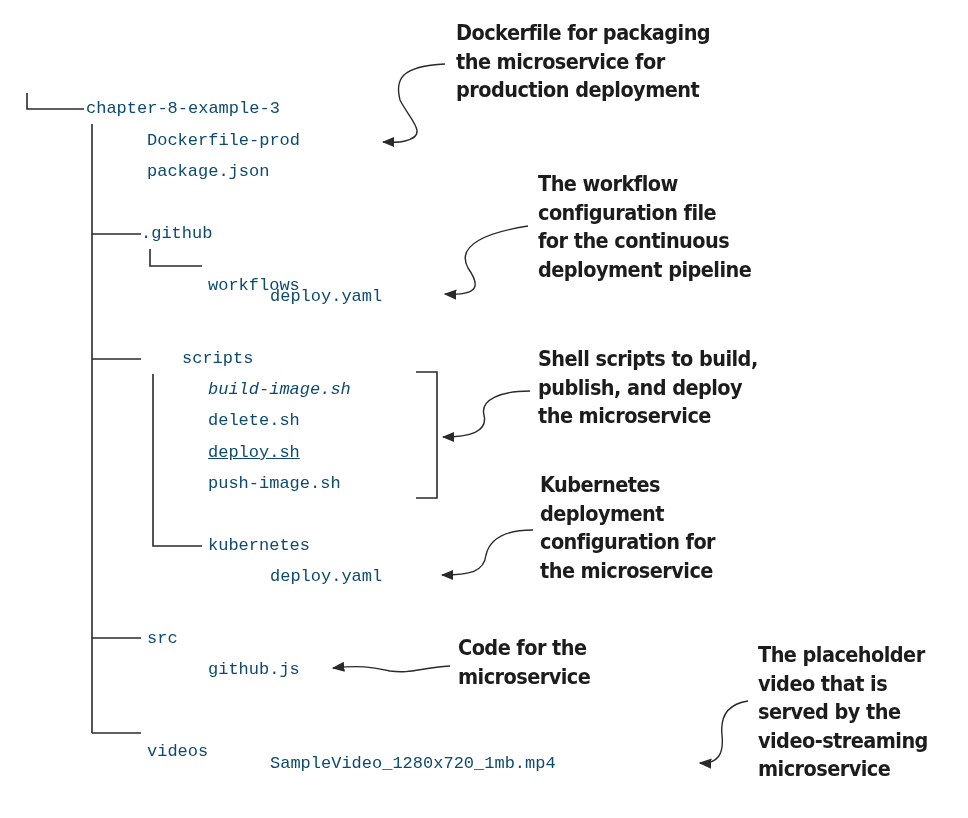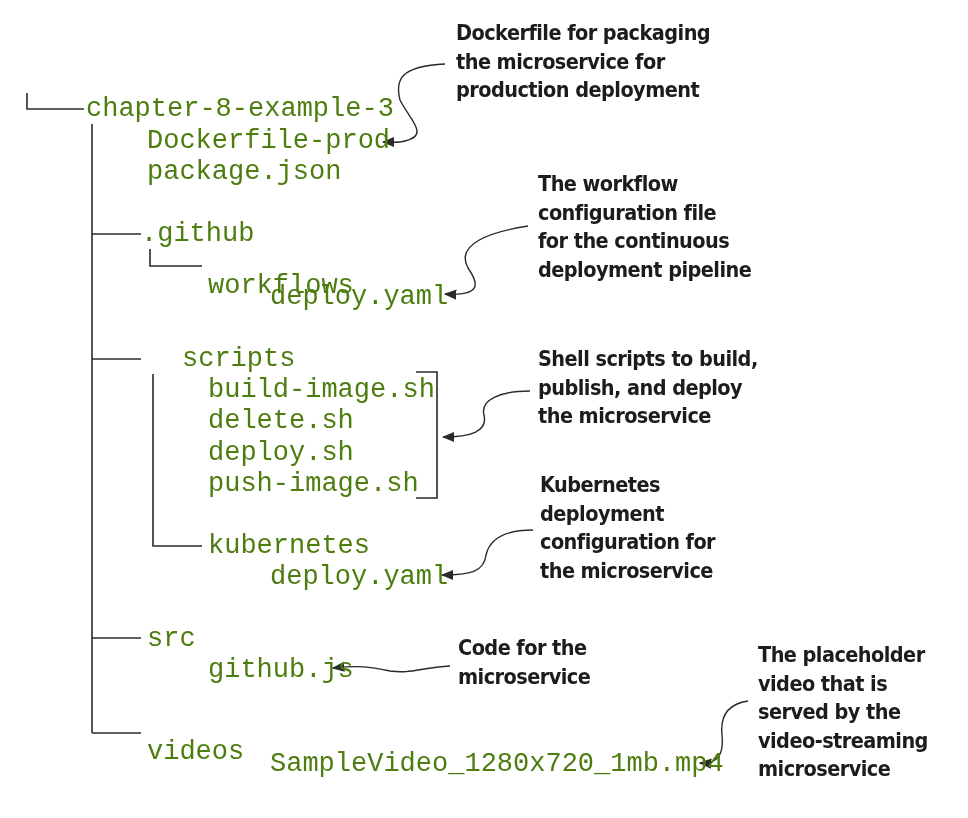--- a/index.html
+++ b/index.html
@@ -1,21 +1,21 @@
 <!DOCTYPE html>
 <html><head>
 <meta charset="utf-8">
 <style>
   html, body { margin: 0; padding: 0; background: #ffffff; }
   body { width: 968px; height: 818px; position: relative; overflow: hidden; }
   .mono {
     position: absolute;
     font-family: "Liberation Mono", "DejaVu Sans Mono", monospace;
-    font-size: 27px;
-    color: #4d7c0f;
+    font-size: 17px;
+    color: #0c4a6e;
     white-space: nowrap;
     line-height: 24px;
   }
   .note {
     position: absolute;
     font-family: "DejaVu Sans", "Liberation Sans", sans-serif;
     font-weight: bold;
     font-size: 21px;
     line-height: 28.5px;
     color: #1c1c1c;
@@ -70,23 +70,23 @@
 
 <div class="mono" style="left:86px;top:97px;">chapter-8-example-3</div>
 <div class="mono" style="left:147px;top:129px;">Dockerfile-prod</div>
 <div class="mono" style="left:147px;top:160px;">package.json</div>
 
 <div class="mono" style="left:141px;top:222px;">.github</div>
 <div class="mono" style="left:208px;top:254px;margin-top:20px;">workflows</div>
 <div class="mono" style="left:270px;top:285px;">deploy.yaml</div>
 
 <div class="mono" style="left:147px;top:347px;margin-left:35px;">scripts</div>
-<div class="mono" style="left:208px;top:378px;">build-image.sh</div>
+<div class="mono" style="left:208px;top:378px;font-style:italic;">build-image.sh</div>
 <div class="mono" style="left:208px;top:409px;">delete.sh</div>
-<div class="mono" style="left:208px;top:441px;">deploy.sh</div>
+<div class="mono" style="left:208px;top:441px;text-decoration:underline;">deploy.sh</div>
 <div class="mono" style="left:208px;top:472px;">push-image.sh</div>
 <div class="mono" style="left:208px;top:534px;">kubernetes</div>
 <div class="mono" style="left:270px;top:565px;">deploy.yaml</div>
 
 <div class="mono" style="left:147px;top:627px;">src</div>
 <div class="mono" style="left:208px;top:658px;">github.js</div>
 
 <div class="mono" style="left:147px;top:740px;">videos</div>
 <div class="mono" style="left:270px;top:752px;">SampleVideo_1280x720_1mb.mp4</div>
 

